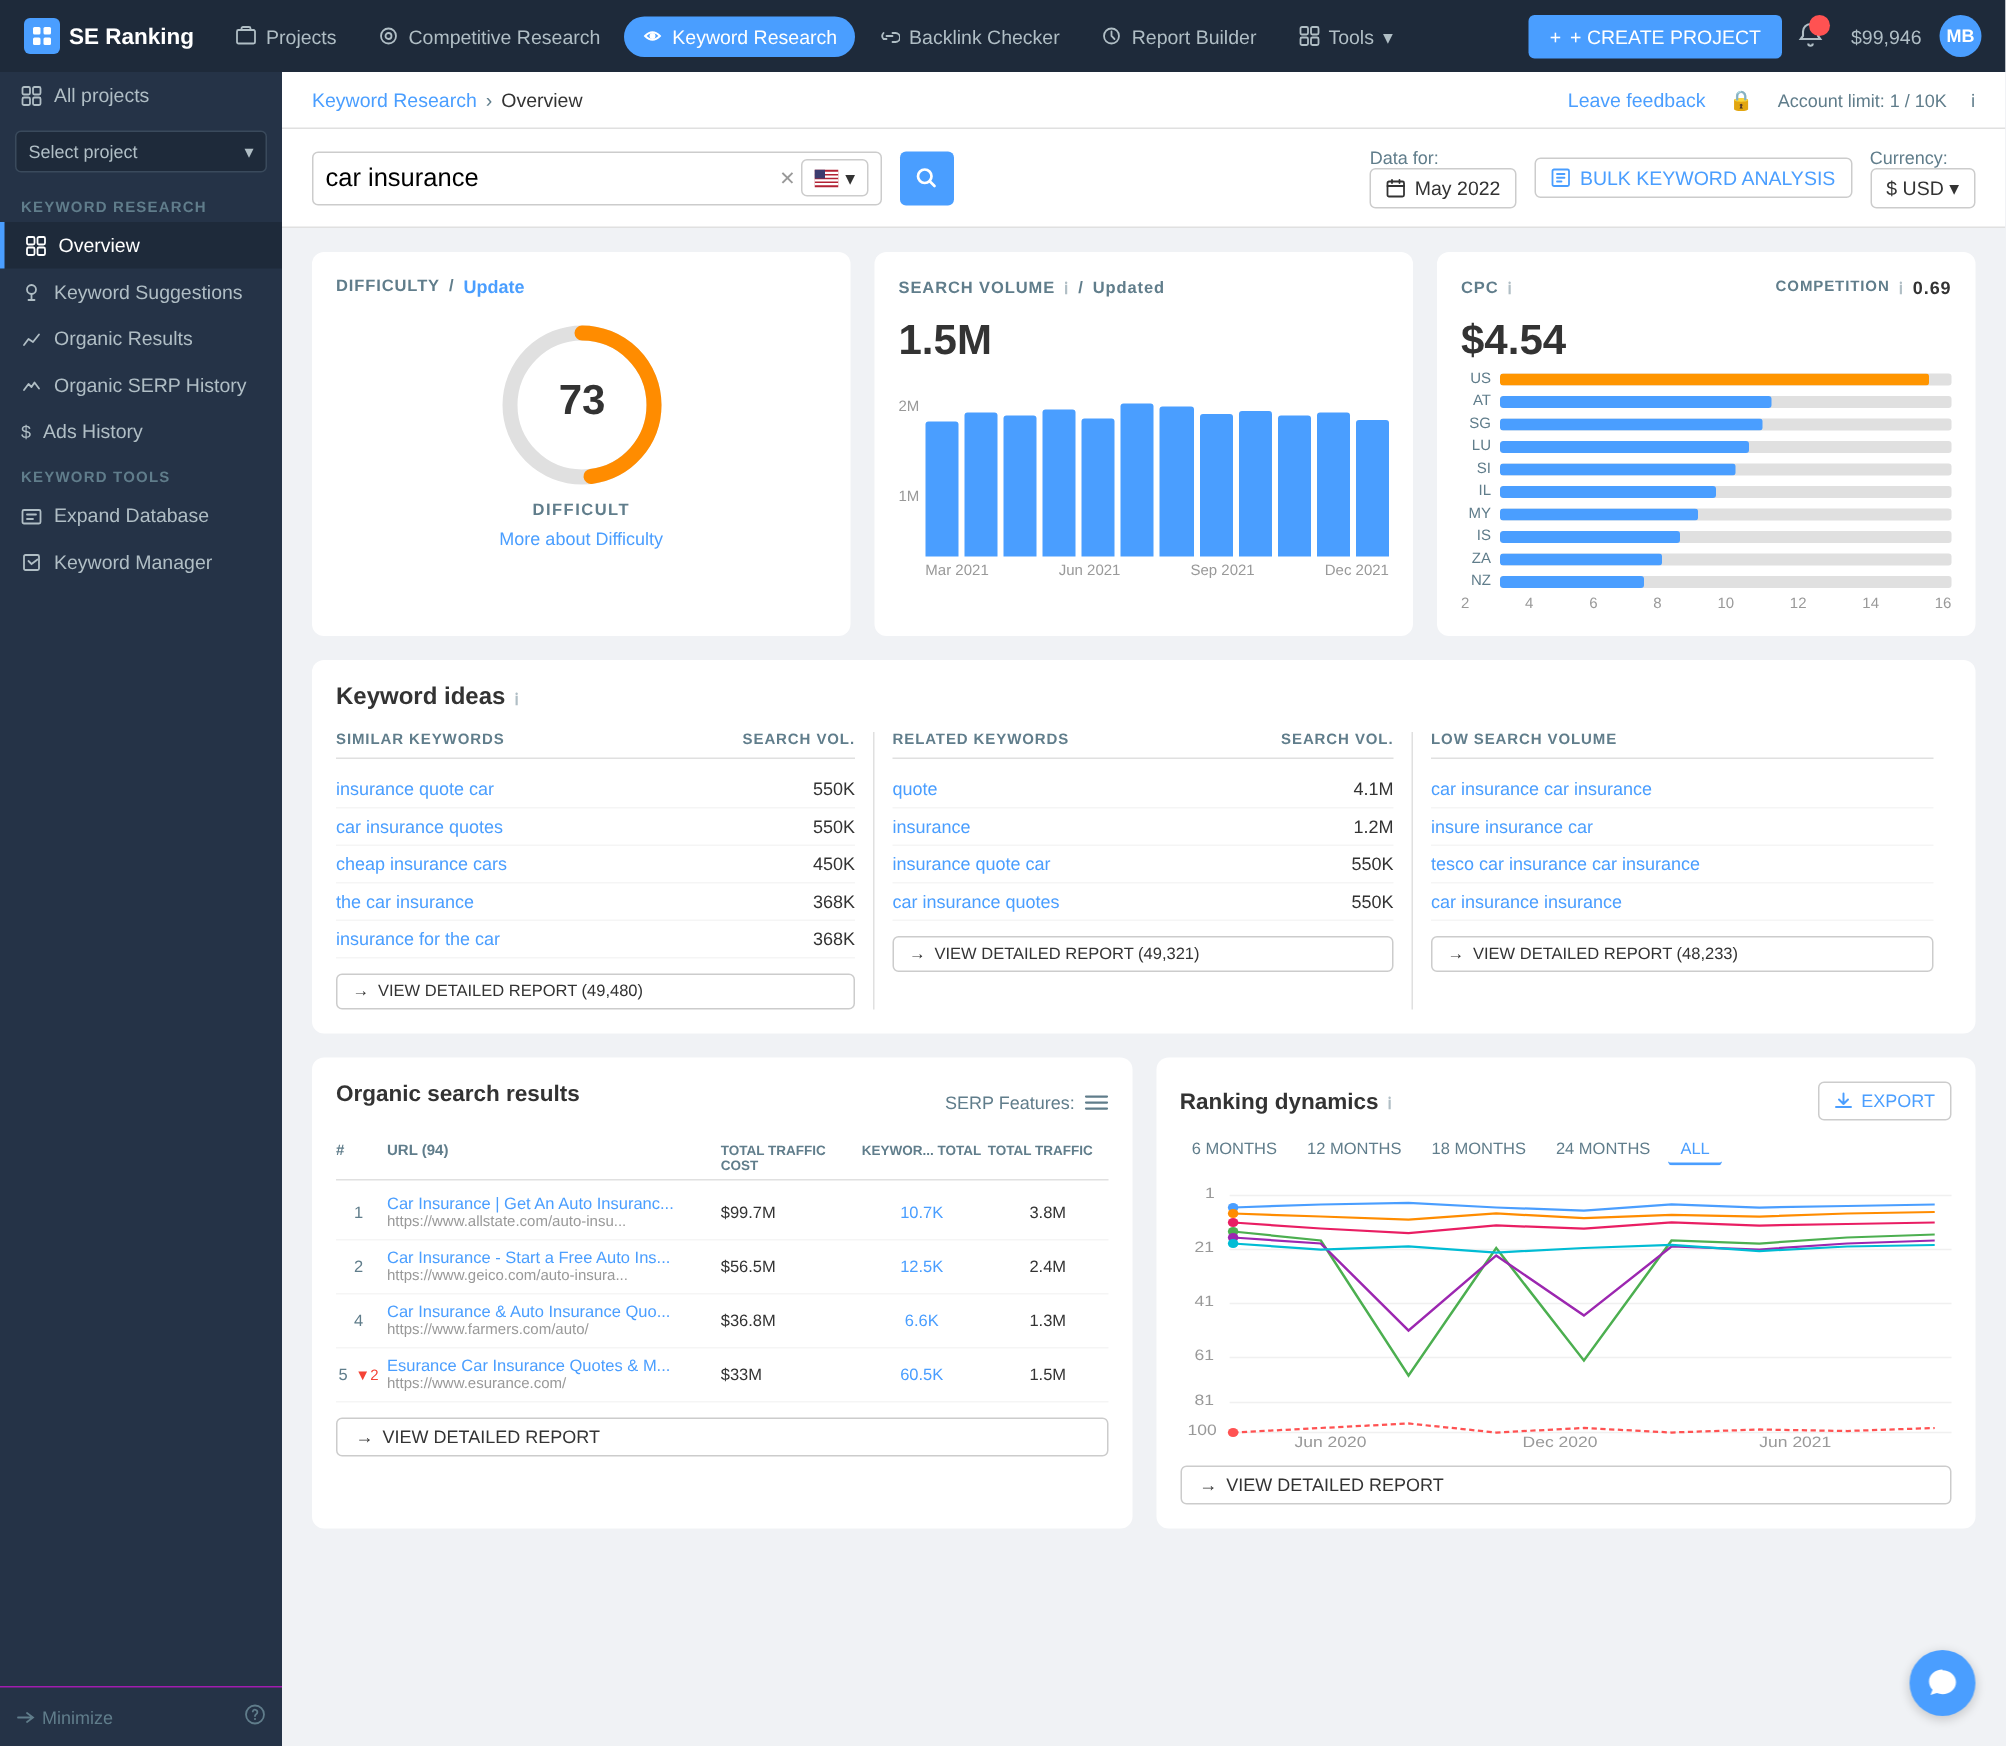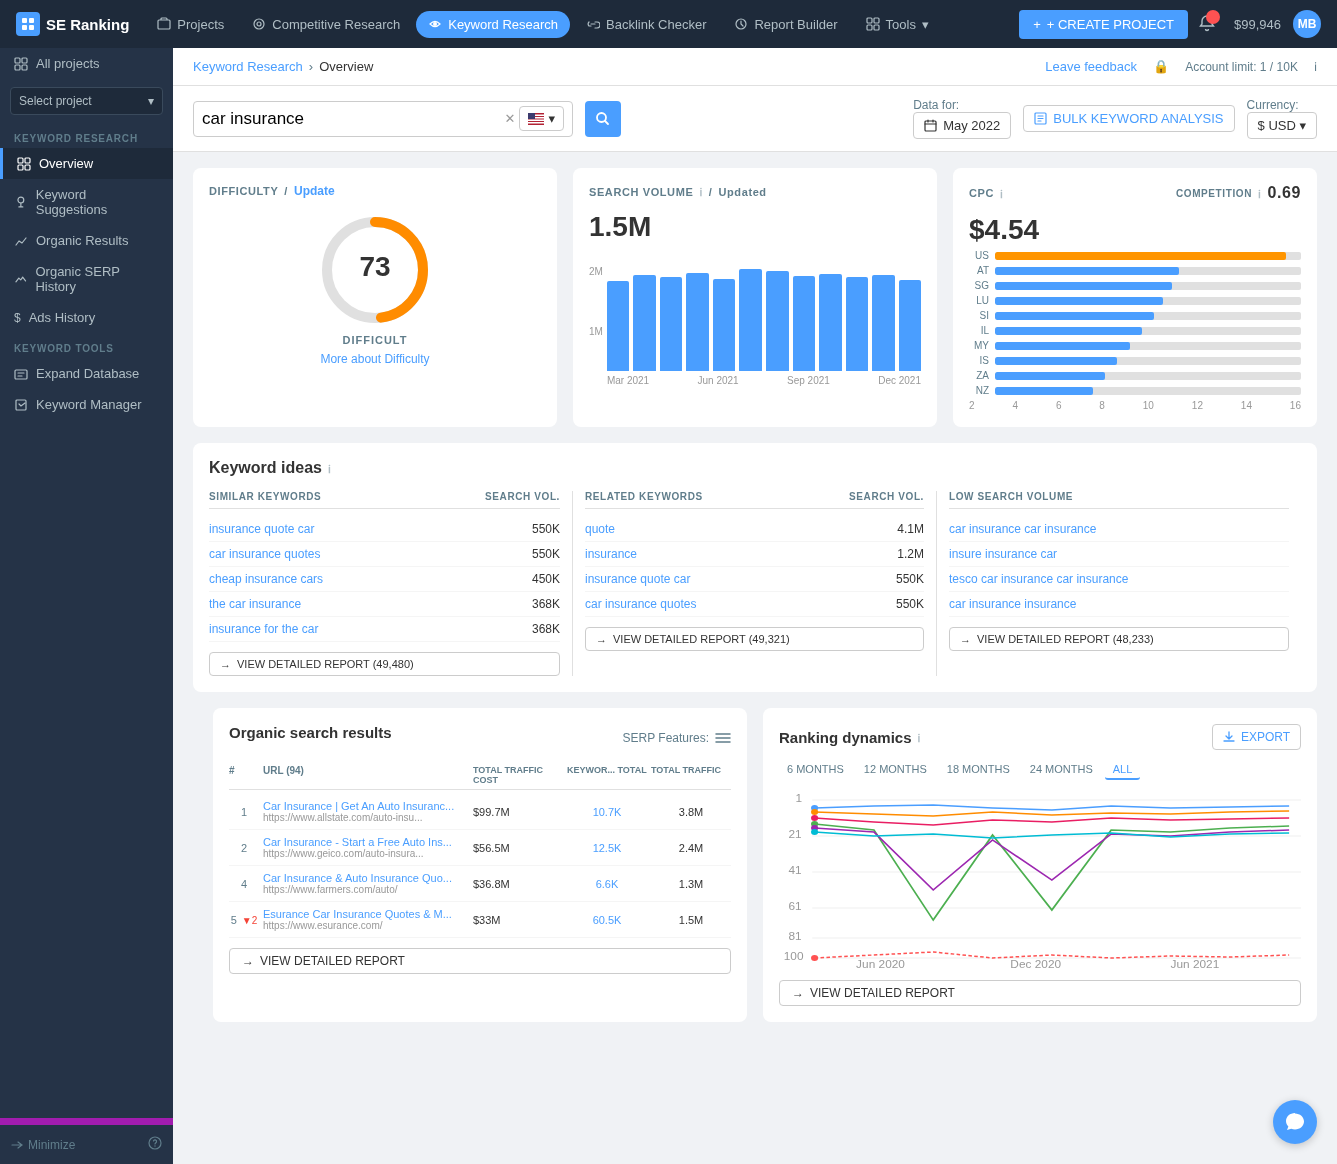--- a/index.html
+++ b/index.html
@@ -15,27 +15,27 @@
     .nav-create-btn { background: #4a9eff; color: white; border: none; border-radius: 4px; padding: 7px 14px; font-size: 13px; cursor: pointer; display: flex; align-items: center; gap: 6px; }
     .nav-bell { color: #b0bec5; padding: 6px; cursor: pointer; position: relative; }
     .nav-bell-badge { background: #ff5252; color: white; border-radius: 50%; width: 14px; height: 14px; font-size: 9px; display: flex; align-items: center; justify-content: center; position: absolute; top: 2px; right: 2px; }
     .nav-balance { color: #b0bec5; font-size: 13px; padding: 6px 8px; }
     .nav-avatar { background: #4a9eff; color: white; border-radius: 50%; width: 28px; height: 28px; display: flex; align-items: center; justify-content: center; font-weight: 700; font-size: 12px; cursor: pointer; }
 
     
     .main-layout { display: flex; flex: 1; overflow: hidden; }
 
     
-    .sidebar { background: #253347; width: 173px; flex-shrink: 0; display: flex; flex-direction: column; overflow-y: auto; }
+    .sidebar { background: #253347; width: 188px; flex-shrink: 0; display: flex; flex-direction: column; overflow-y: auto; }
     .sidebar-project-select { margin: 8px 10px; background: #1e2a3a; border: 1px solid #3a4a5c; border-radius: 4px; color: #b0bec5; padding: 6px 8px; font-size: 12px; display: flex; align-items: center; justify-content: space-between; cursor: pointer; }
     .sidebar-all-projects { color: #b0bec5; padding: 8px 14px; display: flex; align-items: center; gap: 8px; cursor: pointer; font-size: 13px; }
     .sidebar-label { color: #607d8b; font-size: 10px; font-weight: 700; padding: 10px 14px 4px; letter-spacing: 0.8px; text-transform: uppercase; }
     .sidebar-item { color: #b0bec5; padding: 8px 14px; display: flex; align-items: center; gap: 8px; cursor: pointer; font-size: 13px; border-radius: 0; }
     .sidebar-item.active { color: white; background: #1e2a3a; border-left: 3px solid #4a9eff; }
-    .sidebar-bottom { margin-top: auto; padding: 10px; border-top: 7px solid #a21caf; display: flex; align-items: center; justify-content: space-between; }
+    .sidebar-bottom { margin-top: auto; padding: 10px; border-top: 1px solid #a21caf; display: flex; align-items: center; justify-content: space-between; }
     .sidebar-minimize { color: #607d8b; font-size: 12px; cursor: pointer; display: flex; align-items: center; gap: 4px; }
     .sidebar-help { color: #607d8b; cursor: pointer; }
 
     
     .content { flex: 1; overflow-y: auto; background: #f0f2f5; }
 
     
     .breadcrumb-bar { background: white; padding: 10px 20px; display: flex; align-items: center; justify-content: space-between; border-bottom: 1px solid #e0e0e0; }
     .breadcrumb { display: flex; align-items: center; gap: 6px; font-size: 13px; color: #607d8b; }
     .breadcrumb-current { color: #333; }
@@ -94,21 +94,21 @@
     .ki-col:first-child { padding-left: 0; }
     .ki-col:last-child { border-right: none; }
     .ki-header { display: flex; justify-content: space-between; font-size: 10px; font-weight: 700; color: #607d8b; text-transform: uppercase; letter-spacing: 0.6px; border-bottom: 1px solid #e0e0e0; padding-bottom: 6px; margin-bottom: 8px; }
     .ki-row { display: flex; justify-content: space-between; align-items: center; padding: 5px 0; border-bottom: 1px solid #f5f5f5; }
     .ki-keyword { color: #4a9eff; font-size: 12px; cursor: pointer; }
     .ki-vol { font-size: 12px; color: #333; }
     .ki-view-btn { display: flex; align-items: center; gap: 6px; border: 1px solid #ccc; border-radius: 4px; padding: 5px 10px; font-size: 11px; cursor: pointer; color: #333; margin-top: 10px; }
 
     
     .bottom-grid { display: grid; grid-template-columns: 1fr 1fr; gap: 16px; padding: 0 20px 16px; }
-    .organic-section { background: white; border-radius: 8px; padding: 16px; margin-left: 20px; }
+    .organic-section { background: white; border-radius: 8px; padding: 16px; }
     .organic-title { font-size: 15px; font-weight: 600; margin-bottom: 10px; display: flex; align-items: center; gap: 8px; }
     .serp-features { display: flex; align-items: center; gap: 6px; font-size: 12px; color: #607d8b; }
     .organic-header { display: grid; grid-template-columns: 30px 1fr 90px 80px 80px; font-size: 10px; font-weight: 700; color: #607d8b; text-transform: uppercase; padding: 4px 0; border-bottom: 1px solid #e0e0e0; margin-bottom: 4px; gap: 4px; }
     .organic-row { display: grid; grid-template-columns: 30px 1fr 90px 80px 80px; padding: 6px 0; border-bottom: 1px solid #f5f5f5; align-items: center; gap: 4px; font-size: 12px; }
     .organic-rank { color: #607d8b; font-size: 11px; text-align: center; }
     .organic-url { color: #4a9eff; font-size: 11px; overflow: hidden; }
     .organic-url-main { white-space: nowrap; overflow: hidden; text-overflow: ellipsis; display: block; }
     .organic-url-sub { color: #999; font-size: 10px; white-space: nowrap; overflow: hidden; text-overflow: ellipsis; display: block; }
     .organic-cost { color: #333; font-size: 11px; }
     .organic-kw { color: #4a9eff; font-size: 11px; text-align: center; }
@@ -418,21 +418,21 @@
         </div>
       </div>
 
       <div class="card">
         <div class="card-title">
           <span>CPC</span>
           <span class="info-icon">ℹ</span>
           <span style="flex:1;"></span>
           <span style="font-size:10px;color:#607d8b;font-weight:700;letter-spacing:0.6px;">COMPETITION</span>
           <span class="info-icon">ℹ</span>
-          <span style="color:#333;font-size:16px;">0.69</span>
+          <span style="color:#333;font-size:12px;">0.69</span>
         </div>
         <div class="cpc-value">$4.54</div>
         <div class="h-bar-chart">
           <div class="h-bar-row">
             <span class="h-bar-label">US</span>
             <div class="h-bar-track">
                 <div class="h-bar-fill h-bar-us" style="width:95%;"></div>
               </div>
           </div>
           <div class="h-bar-row">

